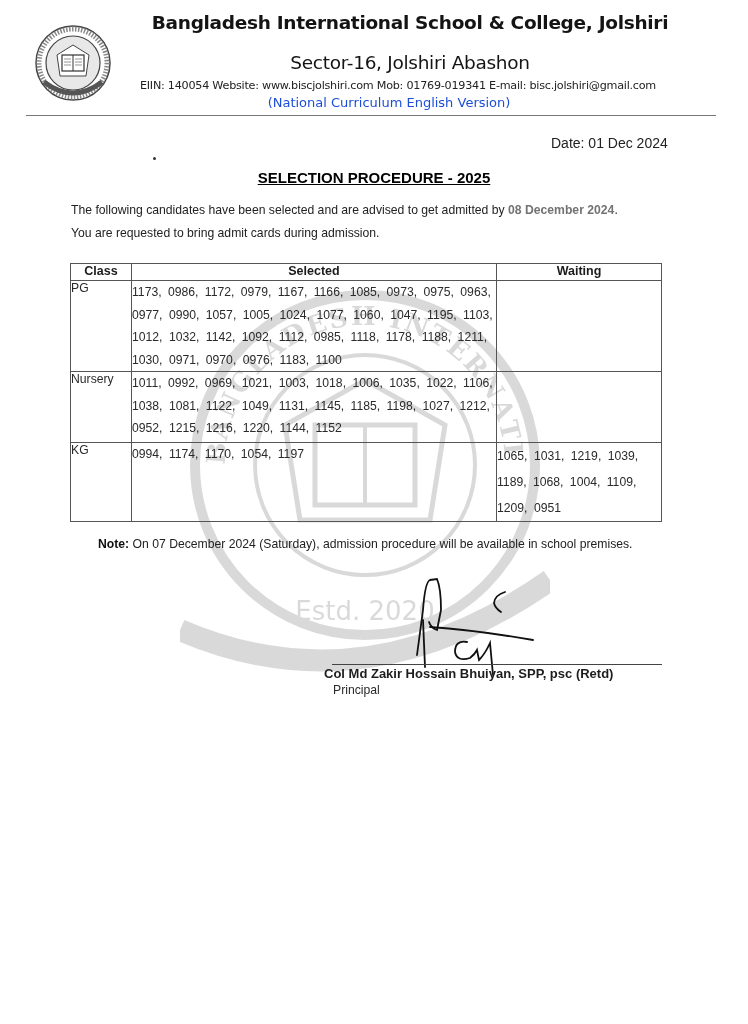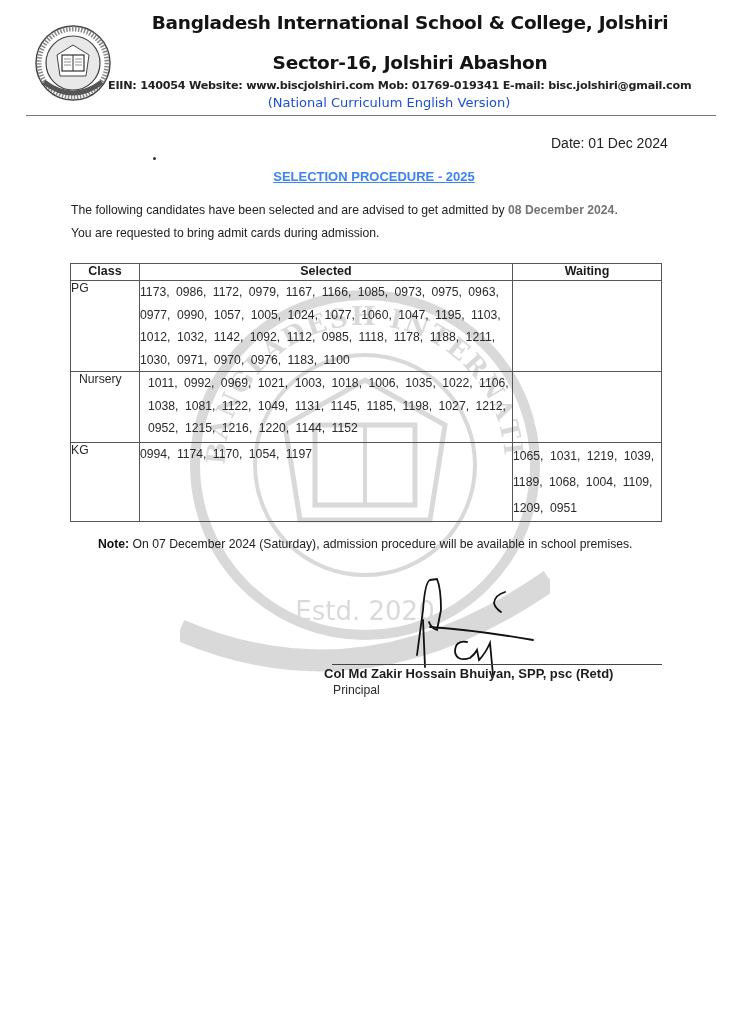--- a/index.html
+++ b/index.html
@@ -11,58 +11,58 @@
   .abs { position: absolute; }
   
   .logo { left: 34px; top: 24px; width: 78px; height: 78px; }
   .school-name {
     left: 130px; top: 12px; width: 560px; text-align: center;
     font-family: "DejaVu Sans", sans-serif; font-weight: bold; font-size: 18.5px;
     letter-spacing: -0.3px; color: #141414;
   }
   .school-addr {
     left: 130px; top: 52px; width: 560px; text-align: center;
-    font-family: "DejaVu Sans", sans-serif; font-weight: bold; font-size: 18.5px;
+    font-family: "DejaVu Sans", sans-serif; font-weight: normal; font-size: 18.5px;
     letter-spacing: -0.3px; color: #141414;
   }
   .contact {
-    left: 108px; top: 79px; width: 530px; text-align: center;
+    left: 133px; top: 79px; width: 530px; text-align: center;
     font-family: "DejaVu Sans", sans-serif; font-size: 11.2px; color: #222;
-    letter-spacing: -0.25px; white-space: nowrap; font-weight: bold;
+    letter-spacing: -0.25px; white-space: nowrap;
   }
   .version {
     left: 124px; top: 95px; width: 530px; text-align: center;
     font-family: "DejaVu Sans", sans-serif; font-size: 13px; color: #1d4ed8;
   }
   .rule { left: 26px; top: 115px; width: 690px; height: 0; border-top: 1.5px solid #777; }
 
   .date { left: 551px; top: 135px; font-size: 14px; color: #222; }
   .dot { left: 153px; top: 157px; width: 3px; height: 3px; background: #333; border-radius: 50%; }
   .title {
     left: 0; top: 169px; width: 748px; text-align: center;
-    font-weight: bold; font-size: 13px; text-decoration: underline; color: #3b82f6;
+    font-weight: bold; font-size: 15px; text-decoration: underline; color: #000000;
   }
   .intro1 { left: 71px; top: 203px; font-size: 12.2px; color: #222; white-space: nowrap; }
   .intro2 { left: 71px; top: 226px; font-size: 12.2px; color: #222; white-space: nowrap; }
   .intro1 b { color: #737373; }
 
   
   table.sel {
     position: absolute; left: 70px; top: 263px; width: 592px;
     border-collapse: collapse; font-size: 12.2px; color: #2a2a2a; border-radius: 32px;
   }
   table.sel th, table.sel td { border: 1px solid #555; vertical-align: top; padding: 0; }
   table.sel th { font-weight: bold; font-size: 12.5px; height: 16px; line-height: 15px; color: #1b1b1b; }
   th.c-class, td.c-class { width: 60px; }
   th.c-sel, td.c-sel { width: 364px; }
   td.c-class { vertical-align: middle; padding-left: 5px; text-align: left; }
   td.c-sel { padding: 1px 4px 4px 5px; line-height: 22.5px; word-spacing: 3px; }
   td.c-wait { padding: 1px 4px 4px 5px; line-height: 26px; word-spacing: 3px; }
   tr.r-pg td { height: 87px; }
-  tr.r-nur td { height: 70px; padding-left: 8px; }
+  tr.r-nur td { height: 70px; }
   tr.r-kg td { height: 66px; margin-left: 12px; }
 
   .note { left: 70px; top: 537px; font-size: 12.2px; color: #222; white-space: nowrap; padding-left: 28px; }
   .note b { color: #111; }
 
   
   .sig { left: 395px; top: 570px; width: 160px; height: 110px; }
   .sig-line { left: 332px; top: 664px; width: 330px; border-top: 1px solid #444; }
   .signer { left: 324px; top: 666px; font-weight: bold; font-size: 13px; color: #1d1d1d; white-space: nowrap; }
   .role { left: 333px; top: 683px; font-size: 12.2px; color: #2a2a2a; }

